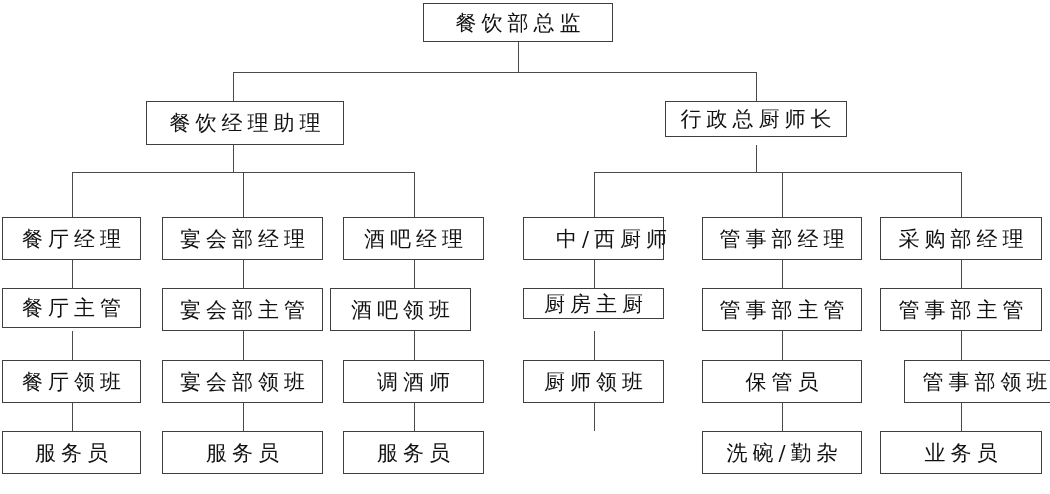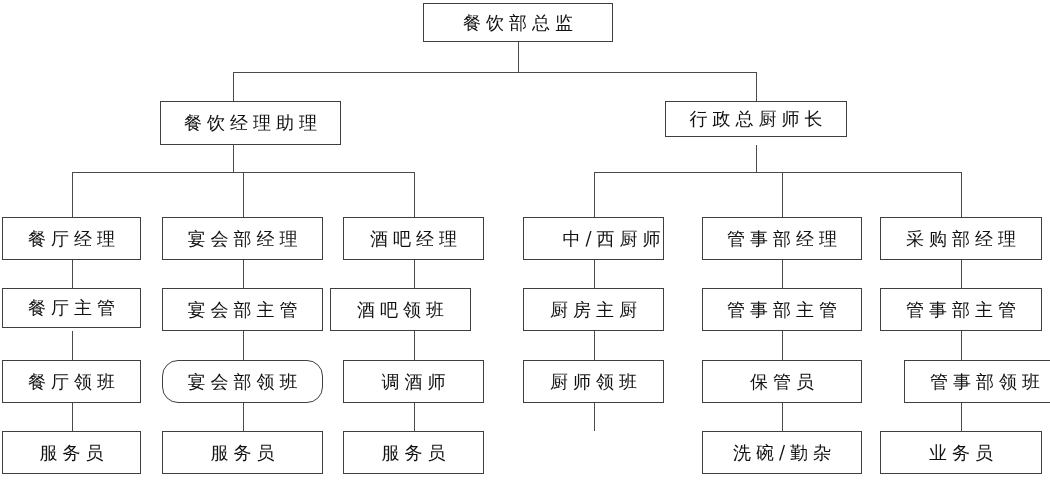--- a/index.html
+++ b/index.html
@@ -16,54 +16,54 @@
     font-family: "DejaVu Serif", "Liberation Serif", serif;
   }
   .box {
     position: absolute;
     box-sizing: border-box;
     border: 1px solid #3f3f3f;
     background: #ffffff;
     display: flex;
     align-items: center;
     justify-content: center;
-    font-size: 18px;
+    font-size: 21px;
     letter-spacing: 5px;
     text-indent: 5px;
     color: #111111;
     white-space: nowrap;
     z-index: 2;
   }
   .line {
     position: absolute;
     background: #4a4a4a;
     z-index: 1;
   }
 </style>
 </head>
 <body>
 
 <div id="stage">
     <div class="box" style="left: 423px; top: 3px; width: 190px; height: 39px;">餐饮部总监</div>
-    <div class="box" style="left: 160px; top: 101px; width: 181px; height: 44px;">餐饮经理助理</div>
+    <div class="box" style="left: 146px; top: 101px; width: 198px; height: 44px;">餐饮经理助理</div>
     <div class="box" style="left: 665px; top: 101px; width: 182px; height: 36px;">行政总厨师长</div>
     <div class="box" style="left: 2px; top: 217px; width: 139px; height: 43px;">餐厅经理</div>
     <div class="box" style="left: 2px; top: 288px; width: 139px; height: 40px;">餐厅主管</div>
     <div class="box" style="left: 2px; top: 360px; width: 139px; height: 43px;">餐厅领班</div>
     <div class="box" style="left: 2px; top: 431px; width: 139px; height: 43px;">服务员</div>
     <div class="box" style="left: 162px; top: 217px; width: 161px; height: 43px;">宴会部经理</div>
     <div class="box" style="left: 162px; top: 288px; width: 161px; height: 43px;">宴会部主管</div>
-    <div class="box" style="left: 162px; top: 360px; width: 161px; height: 43px; border-radius: 16px;">宴会部领班</div>
+    <div class="box" style="left: 162px; top: 360px; width: 161px; height: 43px;">宴会部领班</div>
     <div class="box" style="left: 162px; top: 431px; width: 161px; height: 43px;">服务员</div>
     <div class="box" style="left: 343px; top: 217px; width: 141px; height: 43px;">酒吧经理</div>
     <div class="box" style="left: 330px; top: 288px; width: 141px; height: 43px;">酒吧领班</div>
     <div class="box" style="left: 343px; top: 360px; width: 141px; height: 43px;">调酒师</div>
     <div class="box" style="left: 343px; top: 431px; width: 141px; height: 43px;">服务员</div>
     <div class="box" style="left: 523px; top: 217px; width: 141px; height: 43px; padding-left: 36px;">中/西厨师</div>
-    <div class="box" style="left: 523px; top: 288px; width: 141px; height: 43px;">厨房主厨</div>
+    <div class="box" style="left: 523px; top: 288px; width: 141px; height: 31px;">厨房主厨</div>
     <div class="box" style="left: 523px; top: 360px; width: 141px; height: 43px;">厨师领班</div>
     <div class="box" style="left: 702px; top: 217px; width: 160px; height: 43px;">管事部经理</div>
     <div class="box" style="left: 702px; top: 288px; width: 160px; height: 43px;">管事部主管</div>
     <div class="box" style="left: 702px; top: 360px; width: 160px; height: 43px;">保管员</div>
     <div class="box" style="left: 702px; top: 431px; width: 160px; height: 43px;">洗碗/勤杂</div>
     <div class="box" style="left: 880px; top: 217px; width: 162px; height: 43px;">采购部经理</div>
     <div class="box" style="left: 880px; top: 288px; width: 162px; height: 43px;">管事部主管</div>
     <div class="box" style="left: 880px; top: 360px; width: 162px; height: 43px; margin-left: 24px;">管事部领班</div>
     <div class="box" style="left: 880px; top: 431px; width: 162px; height: 43px;">业务员</div>
     <div class="line" style="left: 518px; top: 42px; width: 1px; height: 30px;"></div>

